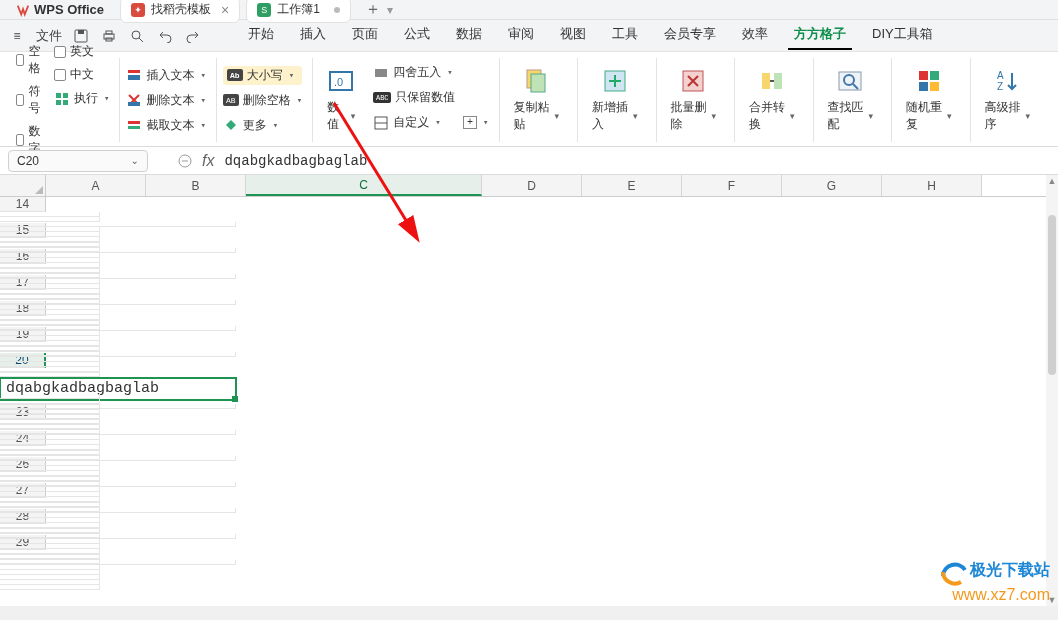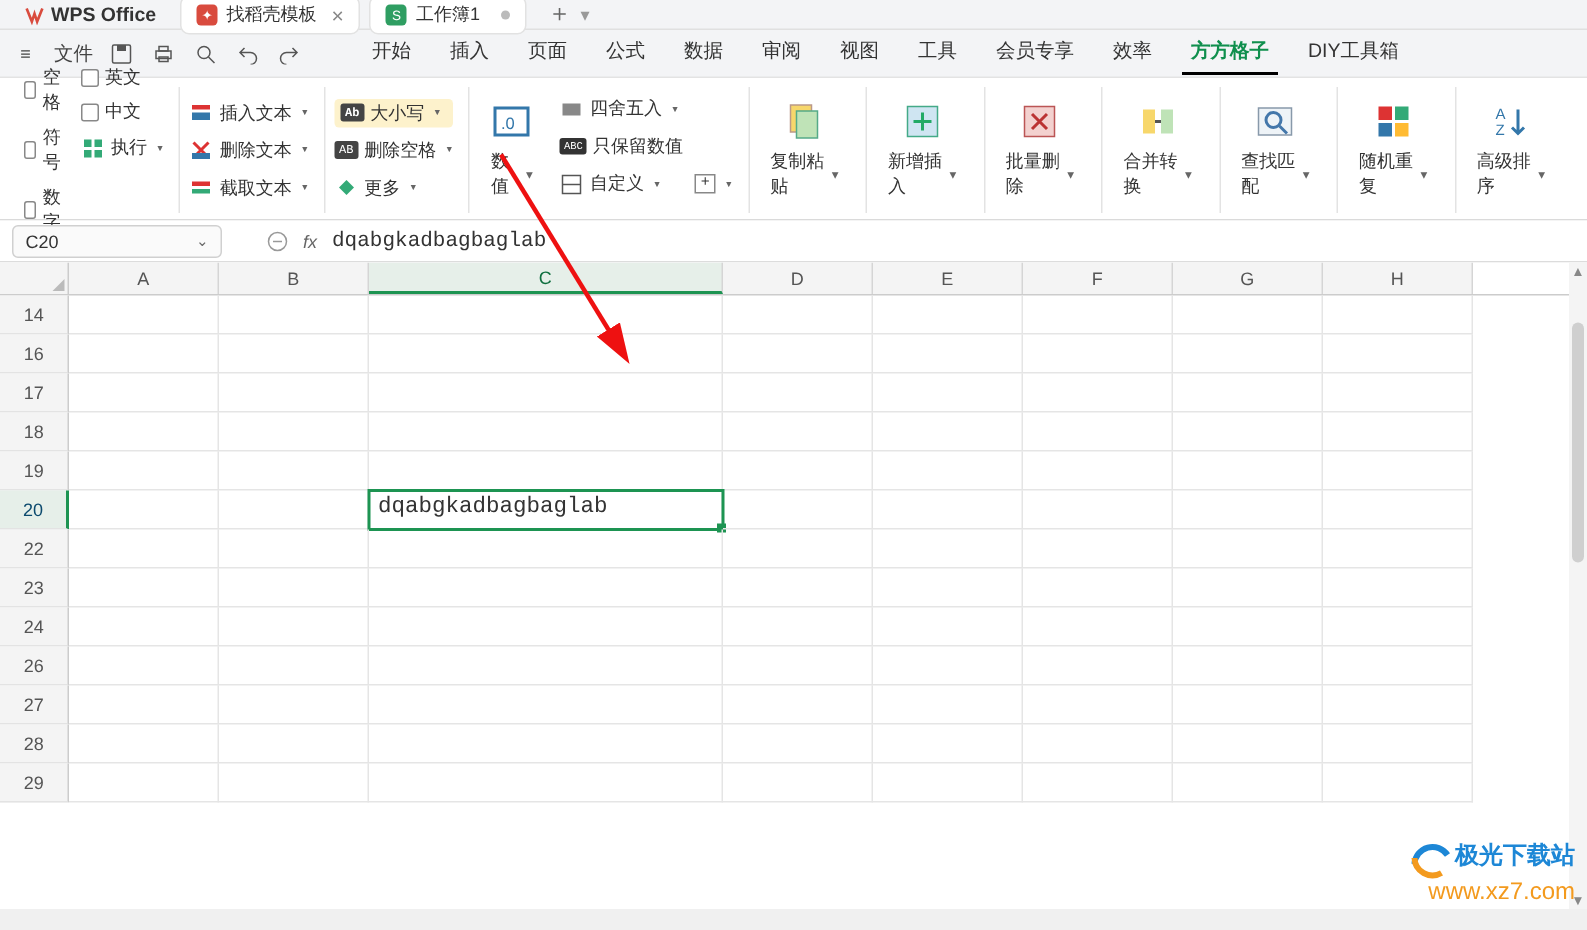--- a/index.html
+++ b/index.html
@@ -69,34 +69,34 @@
   .cols { display:flex; gap:10px; }
   .highlight-pointer { position:relative; }
   .highlight-pointer .rbtn { background:#fdf2cc; border-radius:3px; padding:1px 4px; }
 
   
   .namebar { display:flex; align-items:center; height:28px; background:#fff; border-bottom:1px solid #dcdcdc; padding:0 8px;}
   .namebox { width:140px; border:1px solid #d0d0d0; border-radius:4px; height:22px; display:flex; align-items:center; justify-content:space-between; padding:0 8px; background:#fafafa;}
   .namebox span { font-size:12px; color:#333;}
   .namebox .dd { font-size:10px; color:#666;}
   .fxwrap { display:flex; align-items:center; margin-left:30px; gap:10px; flex:1;}
-  .fxwrap .cancel,.fxwrap .fx { color:#666; font-style:italic; font-size:12px;}
+  .fxwrap .cancel,.fxwrap .fx { color:#666; font-style:italic; font-size:16px;}
   .fxwrap .fx { font-style:italic; }
   .formula-input { flex:1; border:none; outline:none; height:22px; font-family:"Courier New",monospace; font-size:14px; color:#333; background:transparent;}
 
   
   .gridwrap { position:relative; background:#fff; height:calc(620px - 34px - 32px - 95px - 28px); overflow:hidden;}
   .colheads { display:flex; height:22px; border-bottom:1px solid #ccc;}
   .corner { width:46px; background:#f4f4f4; border-right:1px solid #ccc; position:relative;}
   .corner::after{ content:""; position:absolute; right:2px; bottom:2px; width:0;height:0; border-left:8px solid transparent; border-bottom:8px solid #bbb;}
   .colhead { width:100px; background:#f4f4f4; border-right:1px solid #d5d5d5; display:flex;align-items:center;justify-content:center; font-size:12px; color:#555;}
   .colhead.wide { width:236px; }
   .colhead.sel { background:#e6efe9; color:#0f6f3f; border-bottom:2px solid #1d9452;}
   .rows { }
-  .row { display:flex; height:26px; }
+  .row { display:flex; height:26px;flex-direction:column; }
   .rowhead { width:46px; background:#f4f4f4; border-right:1px solid #ccc; border-bottom:1px solid #e3e3e3; display:flex;align-items:center;justify-content:center; font-size:12px; color:#555;}
   .rowhead.sel { background:#e6efe9; color:#0c4a6e; border-right:2px solid #1d9452;}
   .cell { width:100px; border-right:1px solid #e5e5e5; border-bottom:1px solid #e5e5e5; font-family:"Courier New",monospace; font-size:15px; padding:2px 6px; position:relative;}
   .cell.wide { width:236px; }
   .cell.active { outline:2px solid #1d9452; outline-offset:-1px; background:#fff;}
   .cell.active::after { content:""; position:absolute; right:-3px; bottom:-3px; width:6px;height:6px; background:#1d9452;}
 
   
   .arrow-svg { position:absolute; left:320px; top:95px; pointer-events:none; }
 
@@ -470,20 +470,31 @@
         <div class="cell"></div>
         <div class="cell"></div>
         <div class="cell wide"></div>
         <div class="cell"></div>
         <div class="cell"></div>
         <div class="cell"></div>
         <div class="cell"></div>
         <div class="cell"></div>
       </div>
       <div class="row">
+        <div class="rowhead">15</div>
+        <div class="cell"></div>
+        <div class="cell"></div>
+        <div class="cell wide"></div>
+        <div class="cell"></div>
+        <div class="cell"></div>
+        <div class="cell"></div>
+        <div class="cell"></div>
+        <div class="cell"></div>
+      </div>
+      <div class="row">
         <div class="rowhead">16</div>
         <div class="cell"></div>
         <div class="cell"></div>
         <div class="cell wide"></div>
         <div class="cell"></div>
         <div class="cell"></div>
         <div class="cell"></div>
         <div class="cell"></div>
         <div class="cell"></div>
       </div>

